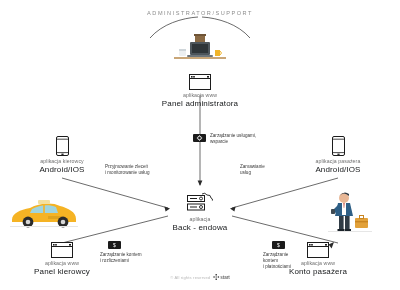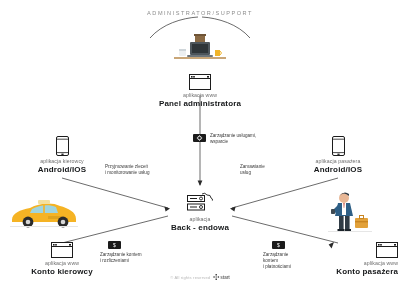--- a/index.html
+++ b/index.html
@@ -37,21 +37,21 @@
   }
   .node .cap-small {
     font-size: 5.2px;
     color: #6f6f6f;
     letter-spacing: .1px;
     line-height: 7px;
     white-space: nowrap;
   }
   .node .cap-big {
     font-size: 8px;
-    font-weight: bold;
+    font-weight: normal;
     color: #16181a;
     letter-spacing: .15px;
     line-height: 10px;
     white-space: nowrap;
   }
   .icon-wrap {
     display: block;
     margin: 0 auto 2px auto;
     line-height: 0;
   }
@@ -291,24 +291,24 @@
     <span class="icon-wrap">
       <svg width="22" height="16" viewBox="0 0 22 16">
         <rect x="0.5" y="0.5" width="21" height="15" fill="#ffffff" stroke="#1c1c1c" stroke-width="1"></rect>
         <line x1="0.5" y1="4.5" x2="21.5" y2="4.5" stroke="#1c1c1c" stroke-width="1"></line>
         <rect x="2" y="2" width="1.6" height="1.6" fill="#1c1c1c"></rect>
         <rect x="4.2" y="2" width="1.6" height="1.6" fill="#1c1c1c"></rect>
         <rect x="18" y="2" width="2" height="1.6" fill="#1c1c1c"></rect>
       </svg>
     </span>
     <div class="cap-small">aplikacja www</div>
-    <div class="cap-big">Konto kierowcy</div>
-  </div>
-
-  <div class="node" style="left:338px; top:242px;text-align:right;">
+    <div class="cap-big">Panel kierowcy</div>
+  </div>
+
+  <div class="node" style="left:318px; top:242px;">
     <span class="icon-wrap">
       <svg width="22" height="16" viewBox="0 0 22 16">
         <rect x="0.5" y="0.5" width="21" height="15" fill="#ffffff" stroke="#1c1c1c" stroke-width="1"></rect>
         <line x1="0.5" y1="4.5" x2="21.5" y2="4.5" stroke="#1c1c1c" stroke-width="1"></line>
         <rect x="2" y="2" width="1.6" height="1.6" fill="#1c1c1c"></rect>
         <rect x="4.2" y="2" width="1.6" height="1.6" fill="#1c1c1c"></rect>
         <rect x="18" y="2" width="2" height="1.6" fill="#1c1c1c"></rect>
       </svg>
     </span>
     <div class="cap-small">aplikacja www</div>

